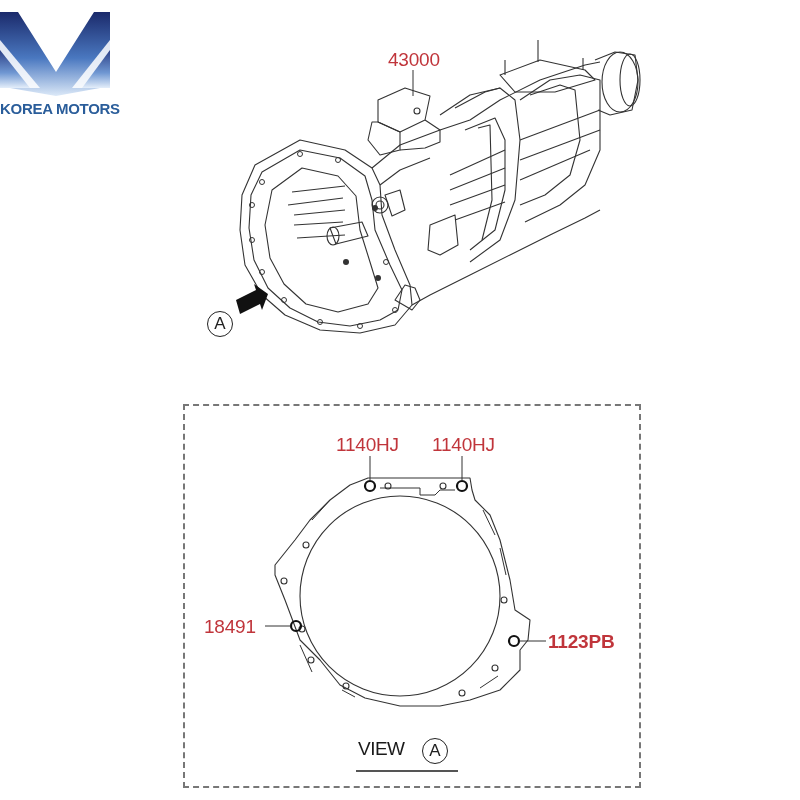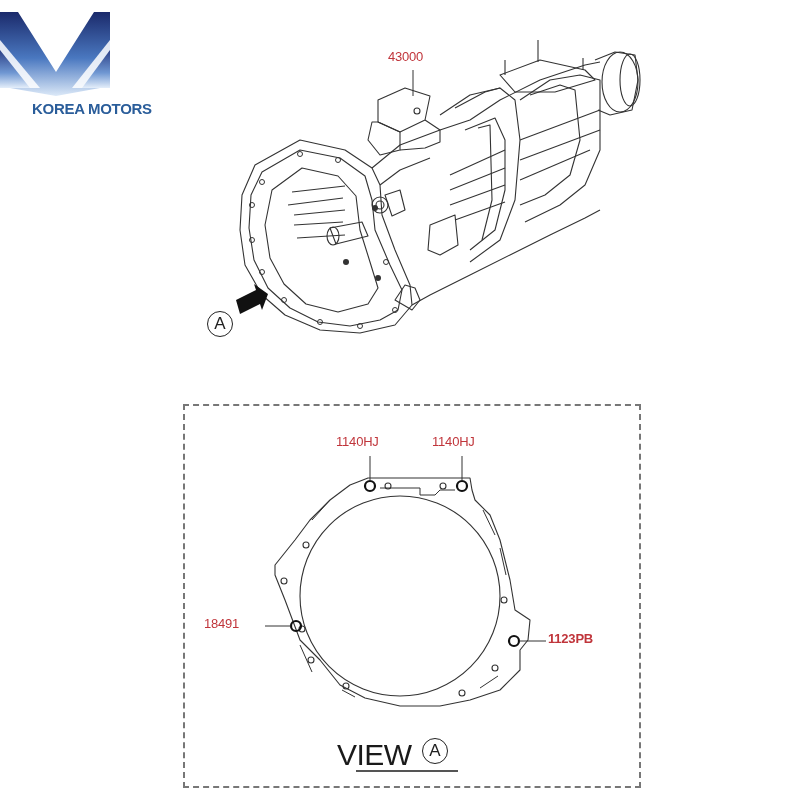--- a/index.html
+++ b/index.html
@@ -1,21 +1,21 @@
 <!DOCTYPE html>
 <html><head>
 <meta charset="utf-8">
 <style>
   html, body { margin: 0; padding: 0; background: #ffffff; }
   body { width: 800px; height: 800px; position: relative; overflow: hidden; font-family: "Liberation Sans", sans-serif; }
   .logo { position: absolute; left: 0; top: 0; width: 120px; height: 125px; }
-  .logo-text { position: absolute; left: 0; top: 100px; font-size: 15px; font-weight: bold; color: #2a5d9a; letter-spacing: -0.3px; white-space: nowrap; padding-left: 32px; }
+  .logo-text { position: absolute; left: 0; top: 100px; font-size: 15px; font-weight: bold; color: #2a5d9a; letter-spacing: -0.3px; white-space: nowrap; }
   .drawing { position: absolute; left: 0; top: 0; width: 800px; height: 800px; }
-  .callout { position: absolute; color: #c0353b; font-size: 13px; white-space: nowrap; letter-spacing: -0.2px; }
-  .view-label { position: absolute; left: 337px; top: 738px; font-size: 30px; color: #1a1a1a; letter-spacing: -0.5px; }
+  .callout { position: absolute; color: #c0353b; font-size: 19px; white-space: nowrap; letter-spacing: -0.2px; }
+  .view-label { position: absolute; left: 358px; top: 738px; font-size: 19px; color: #1a1a1a; letter-spacing: -0.5px; }
   .circle-a { position: absolute; width: 24px; height: 24px; border: 1.6px solid #222; border-radius: 50%; text-align: center; line-height: 24px; font-size: 17px; color: #222; box-sizing: content-box; }
   .view-underline { position: absolute; left: 356px; top: 770px; width: 102px; height: 2px; background: #555; }
   .view-box { position: absolute; left: 183px; top: 404px; width: 458px; height: 384px; border: 2px dashed #777; box-sizing: border-box; }
 </style>
 </head>
 <body>
 
 <div class="logo">
   <svg width="112" height="100" viewBox="0 0 112 100">
     <defs>

